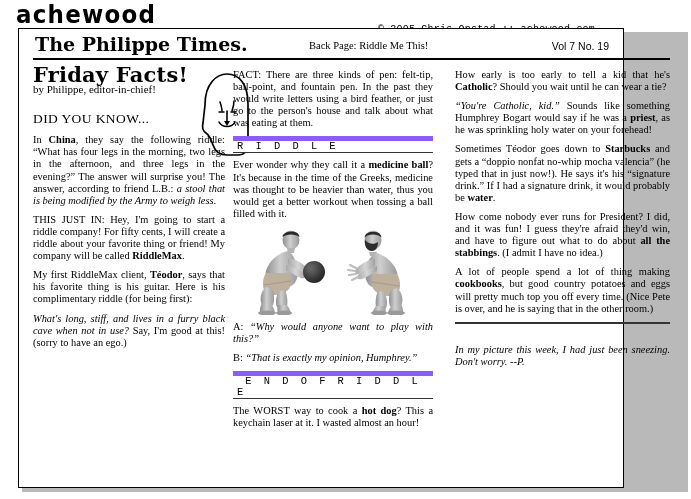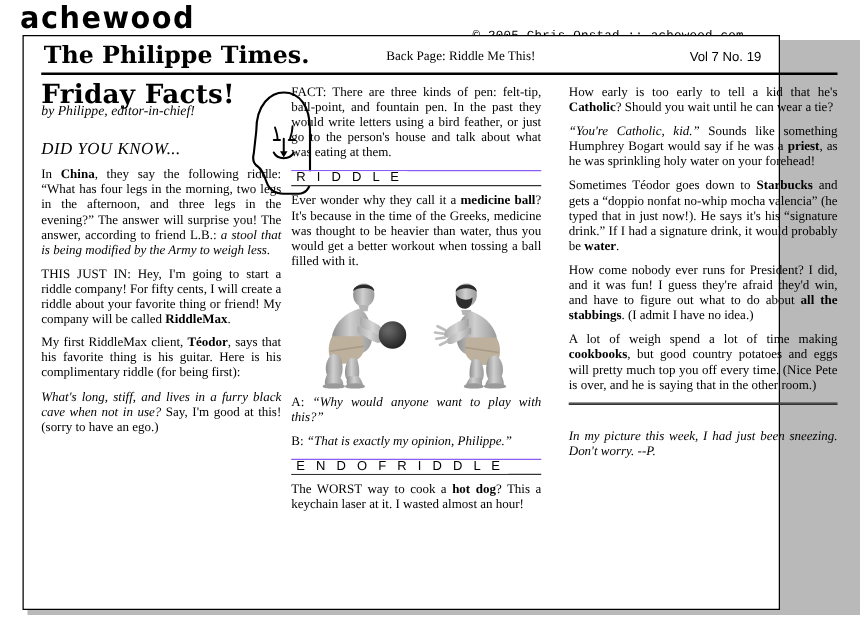--- a/index.html
+++ b/index.html
@@ -95,45 +95,43 @@
 
   
   #headline{
     font-family:"DejaVu Serif", serif;
     font-weight:bold;
     font-size:21px;
     margin:0 0 2px 0;
     letter-spacing:.2px;
   }
   #byline{
-    font-style:italic;
     font-size:11px;
     margin:0 0 18px 0;
   }
   #didyouknow{
     font-size:13.5px;
     letter-spacing:.4px;
     margin:0 0 9px 0;
-    font-style:italic;
   }
 
   
   #philippe{
     position:absolute;left:178px;top:42px;width:58px;height:92px;
   }
 
   
   .sep{
     margin:4px 0 6px 0;
     text-align:center;
-    font-family:Liberation Sans, sans-serif;
+    font-family:Liberation Mono, monospace;
     font-size:10.4px;
     letter-spacing:3px;
     line-height:11px;
-    border-top:1px solid #8b5cf6;
+    border-top:5px solid #8b5cf6;
     border-bottom:1px solid #333;
     padding:0;
     position:relative;
   }
   .sep span{
     display:inline-block;
     position:relative;
     top:0px;
     background:#fff;
     padding:0 4px;
@@ -293,37 +291,37 @@
           <path d="M151 65 C154 70, 155 77, 153 81 C150 85, 144 84, 143 80 C142 75, 143 68, 145 64 Z" fill="url(#sk)"></path>
           <path d="M168 77 C170 81, 171 85, 169 87 L156 87 C154 85, 157 81, 159 78 Z" fill="url(#sk)"></path>
           <path d="M152 79 C153 83, 153 86, 151 87 L140 87 C139 85, 141 82, 143 79 Z" fill="url(#sk)"></path>
           <ellipse cx="163" cy="86" rx="9" ry="2.4" fill="#9a9a9a"></ellipse>
           <ellipse cx="146" cy="86" rx="8" ry="2.4" fill="#9a9a9a"></ellipse>
         </g>
       </svg>
     </div>
 
     <p class="qa"><span class="lbl">A:</span> <span>“Why would anyone want to play with this?”</span></p>
-    <p class="qa"><span class="lbl">B:</span> <span>“That is exactly my opinion, Philippe.”</span></p>
+    <p class="qa"><span class="lbl">B:</span> <span>“That is exactly my opinion, Humphrey.”</span></p>
 
     <div class="sep">
       <span>E N D   O F   R I D D L E</span>
     </div>
 
     <p><span>The WORST way to cook a </span><b>hot dog</b><span>? This a keychain laser at it. I wasted almost an hour!</span></p>
   </div>
 
   <div class="col" id="col3">
     <p><span>How early is too early to tell a kid that he's </span><b>Catholic</b><span>? Should you wait until he can wear a tie?</span></p>
 
     <p><i>“You're Catholic, kid.”</i><span> Sounds like something Humphrey Bogart would say if he was a </span><b>priest</b><span>, as he was sprinkling holy water on your forehead!</span></p>
 
     <p><span>Sometimes Téodor goes down to </span><b>Starbucks</b><span> and gets a “doppio nonfat no-whip mocha valencia” (he typed that in just now!). He says it's his “signature drink.” If I had a signature drink, it would probably be </span><b>water</b><span>.</span></p>
 
     <p><span>How come nobody ever runs for President? I did, and it was fun! I guess they're afraid they'd win, and have to figure out what to do about </span><b>all the stabbings</b><span>. (I admit I have no idea.)</span></p>
 
-    <p><span>A lot of weigh spend a lot of time making </span><b>cookbooks</b><span>, but good country potatoes and eggs will pretty much top you off every time. (Nice Pete is over, and he is saying that in the other room.)</span></p>
+    <p><span>A lot of people spend a lot of thing making </span><b>cookbooks</b><span>, but good country potatoes and eggs will pretty much top you off every time. (Nice Pete is over, and he is saying that in the other room.)</span></p>
 
     <div id="signoff-rule"></div>
     <p id="signoff">In my picture this week, I had just been sneezing. Don't worry. --P.</p>
   </div>
 
 </div>
 
 </body></html>

